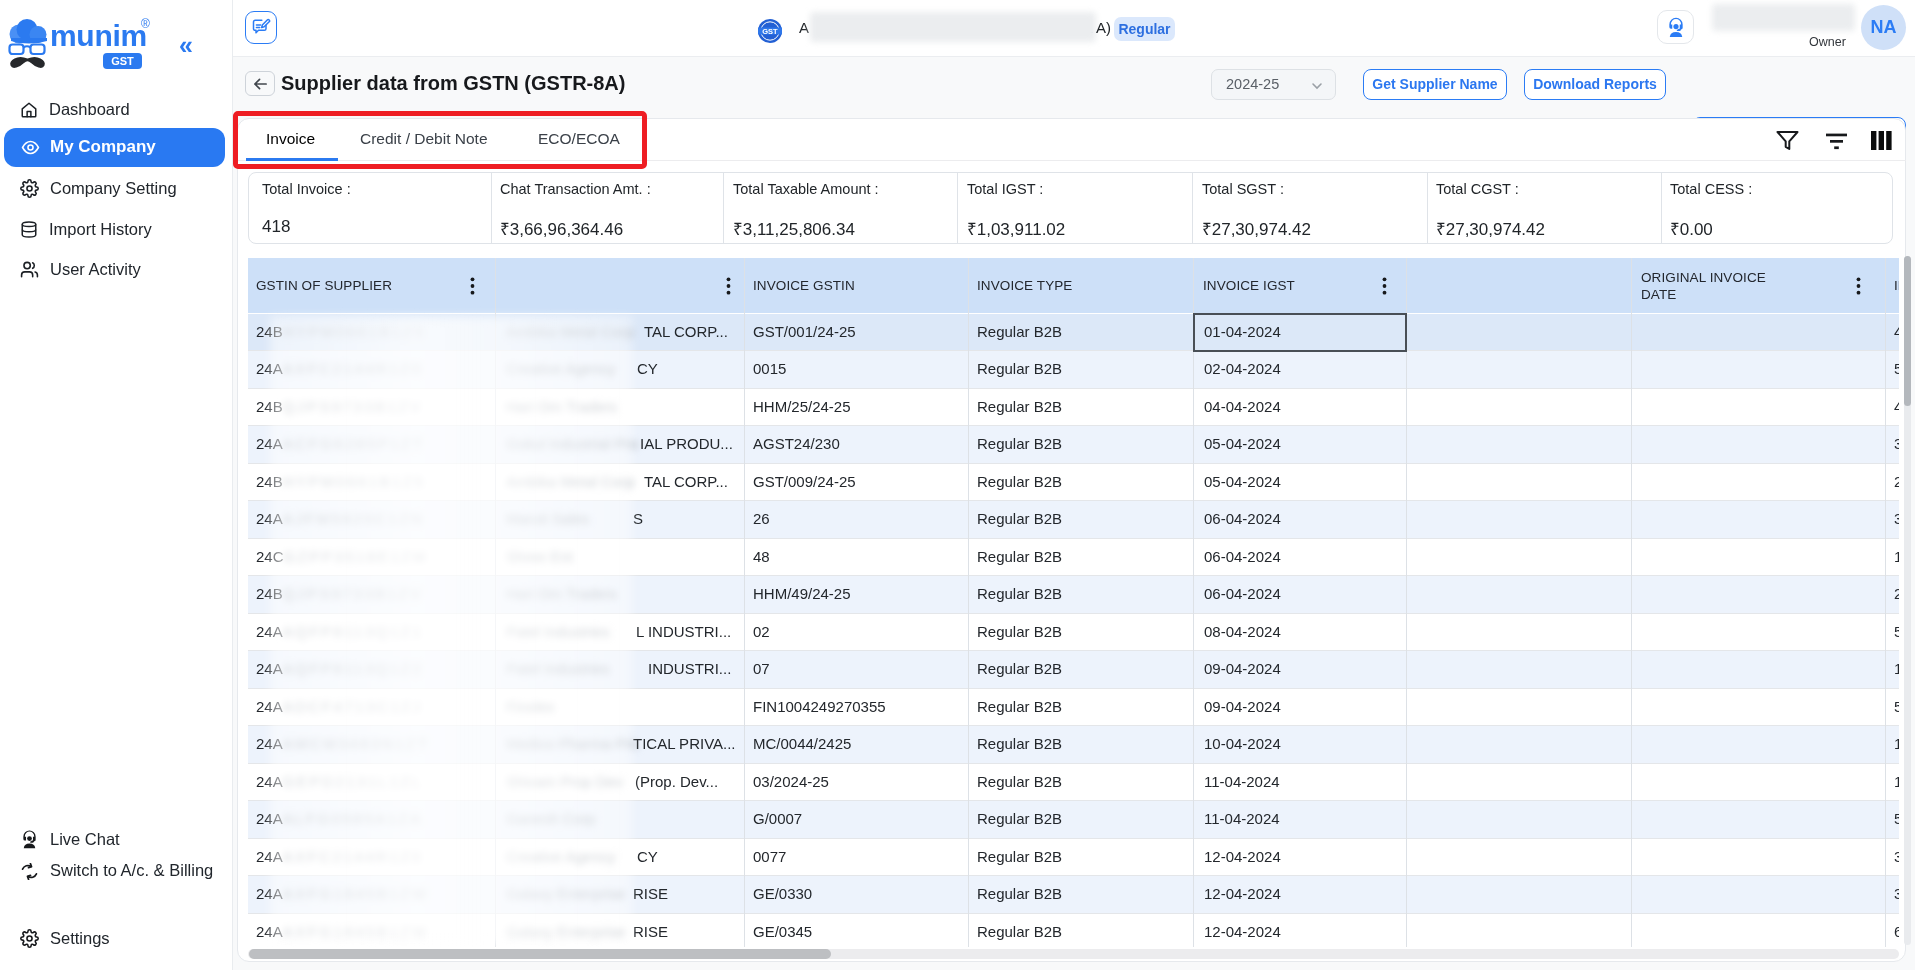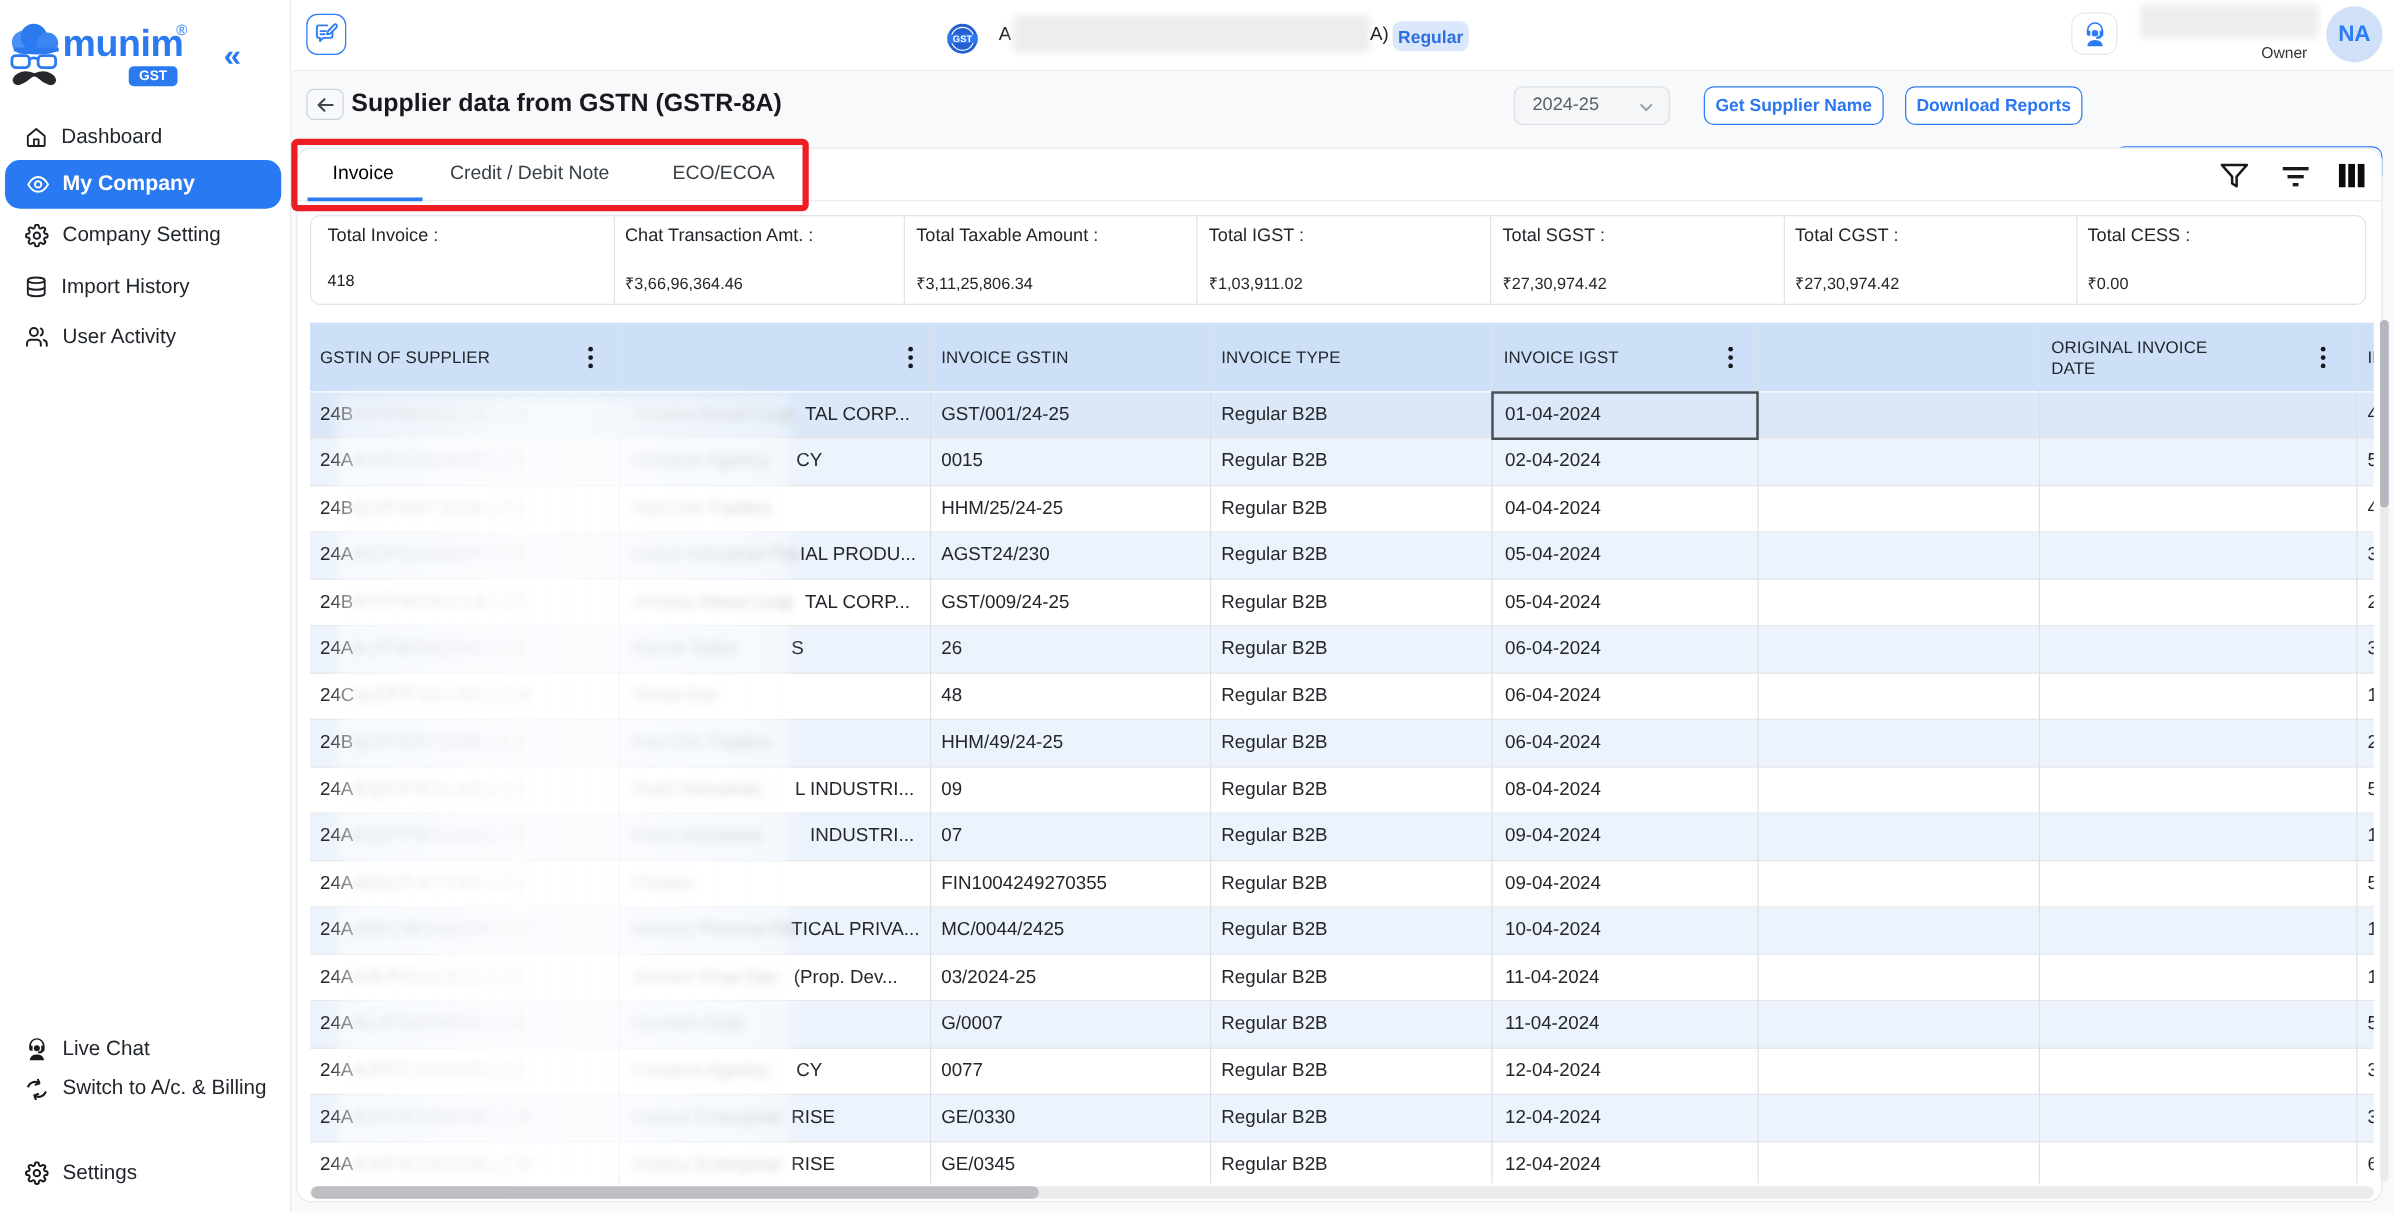--- a/index.html
+++ b/index.html
@@ -36,21 +36,21 @@
 #card { position:absolute; left:237px; top:118px; width:1669px; height:844px; background:#fff; border:1px solid #e6e9ed; border-radius:12px; }
 #tabrow { position:absolute; left:237px; top:118px; width:1669px; height:43px; border-bottom:1px solid #ececee; }
 .tab { position:absolute; top:130px; font-size:15.5px; color:#3a4048; }
 #tab1 { color:#000000; }
 #tabline { position:absolute; left:246px; top:158px; width:92px; height:3px; background:#2b7af0; }
 
 
 #stats { position:absolute; left:248px; top:172px; width:1645px; height:72px; border:1px solid #dfe3e8; border-radius:8px; background:#fff; }
 .statdiv { position:absolute; top:172px; width:1px; height:72px; background:#dfe3e8; }
 .statlbl { position:absolute; top:181px; font-size:14.5px; color:#212529; }
-.statval { position:absolute; top:217px; font-size:13px; color:#212529; }
+.statval { position:absolute; top:217px; font-size:17px; color:#212529; }
 .th { position:absolute; top:258px; height:55px; font-size:13.5px; font-weight:500; color:#23272e; letter-spacing:0.1px; display:flex; align-items:center; }
 .row { position:absolute; left:248px; width:1658px; height:37.5px; border-bottom:1px solid #e4e6e9; }
 .row.even { background:#edf3fc; }
 .row.sel { background:#dce8f8; }
 .cell { position:absolute; top:0; font-size:15px; color:#23272c; line-height:36px; white-space:nowrap; }
 
 
 #vsb-track { position:absolute; left:1904px; top:256px; width:7px; height:689px; background:#e9ebee; border-radius:4px; }
 #vsb-thumb { position:absolute; left:1904px; top:256px; width:7px; height:150px; background:#b4b8bd; border-radius:4px; }
 #hsb-track { position:absolute; left:248px; top:949px; width:1651px; height:10px; background:#ececee; border-radius:5px; }
@@ -340,21 +340,21 @@
 <span class="cell smudge2" style="left:258px;">Hari Om Traders</span>
 <span class="cell" style="left:505px;">HHM/49/24-25</span>
 <span class="cell" style="left:729px;">Regular B2B</span>
 <span class="cell" style="left:956px;">06-04-2024</span>
 <span class="cell" style="left:1646px;">2</span>
 </div>
 <div class="row " style="left:0; top:355.5px;">
 <span class="cell" style="left:8px;">24A<span class="g2">AQFP8113Q1Z1</span></span>
 <span class="cell smudge2" style="left:258px;">Patel Industries</span>
 <span class="cell" style="left:388px;">L INDUSTRI...</span>
-<span class="cell" style="left:505px;">09</span>
+<span class="cell" style="left:505px;">02</span>
 <span class="cell" style="left:729px;">Regular B2B</span>
 <span class="cell" style="left:956px;">08-04-2024</span>
 <span class="cell" style="left:1646px;">5</span>
 </div>
 <div class="row even" style="left:0; top:393.0px;">
 <span class="cell" style="left:8px;">24A<span class="g2">AQFP8113Q1Z2</span></span>
 <span class="cell smudge2" style="left:258px;">Patel Industries</span>
 <span class="cell" style="left:400px;">INDUSTRI...</span>
 <span class="cell" style="left:505px;">07</span>
 <span class="cell" style="left:729px;">Regular B2B</span>

